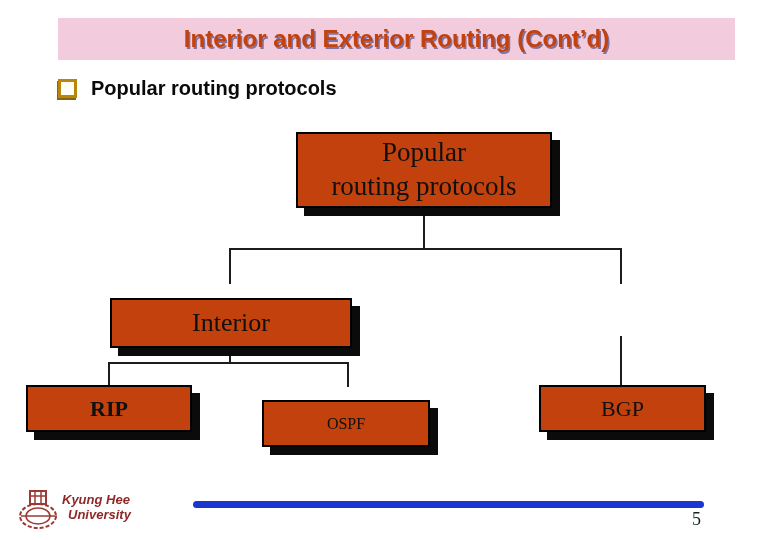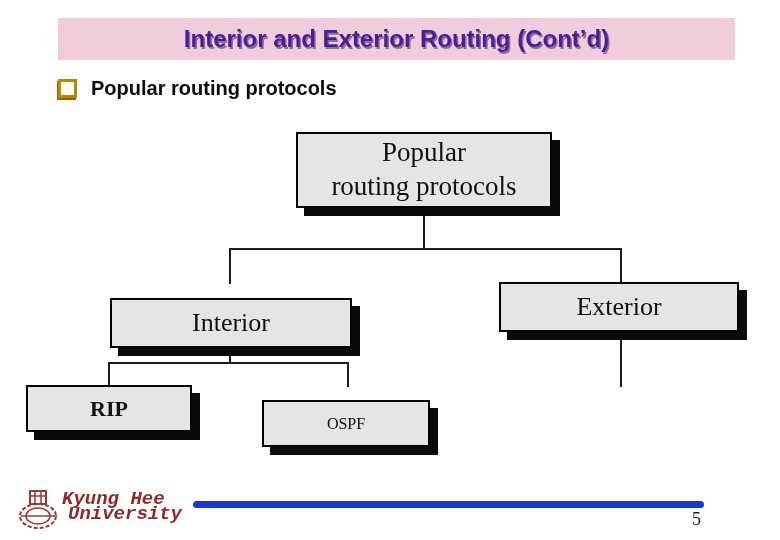--- a/index.html
+++ b/index.html
@@ -6,38 +6,38 @@
   .slide {
     position:relative; width:780px; height:540px; background:#ffffff;
     font-family:"Liberation Sans", sans-serif; overflow:hidden;
   }
   
   .banner {
     position:absolute; left:58px; top:18px; width:677px; height:42px;
     background:#F2CCDC; display:flex; align-items:center; justify-content:center;
   }
   .banner .title {
-    font-size:24px; font-weight:bold; color:#4c1d95;
+    font-size:24px; font-weight:bold; color:#c2410c;
     text-shadow:1.5px 1.5px 0 rgba(40,40,110,0.55);
     letter-spacing:0px;
   }
   
   .bullet-row {
     position:absolute; left:58px; top:77px; display:flex; align-items:center;
   }
   .bullet-square {
     width:13px; height:13px; border:3px solid #B8860B; background:#fffdf5;
     box-shadow:-1px 2px 0 #8a6508; margin-right:14px; display:inline-block;
   }
   .bullet-text {
     font-size:20px; font-weight:bold; color:#0a0a0a;
   }
   
   .node {
-    position:absolute; background:#e5e5e5; border:2px solid #000000;
+    position:absolute; background:#c2410c; border:2px solid #000000;
     box-shadow:8px 8px 0 0 #0b0b0b;
     display:flex; align-items:center; justify-content:center;
     font-family:"Liberation Serif","DejaVu Serif",serif; color:#101010;
     box-sizing:border-box; text-align:center;
   }
   .node-root  { left:296px; top:132px; width:256px; height:76px; font-size:27px; line-height:1.25; white-space:pre-line; }
   .node-interior { left:110px; top:282px; width:242px; height:50px; font-size:26px;margin-top:16px; }
   .node-exterior { left:499px; top:282px; width:240px; height:50px; font-size:26px; }
   .node-rip  { left:26px;  top:385px; width:166px; height:47px; font-size:22px;font-weight:bold; }
   .node-ospf { left:262px; top:400px; width:168px; height:47px; font-size:16px; }
@@ -50,21 +50,21 @@
   .l-v-ext-top { left:620px; top:248px; width:2px;  height:36px; }
   .l-v-int-bot { left:229px; top:338px; width:2px;  height:26px; }
   .l-h-lvl2    { left:108px; top:362px; width:241px; height:2px; }
   .l-v-rip     { left:108px; top:362px; width:2px;  height:25px; }
   .l-v-ospf    { left:347px; top:362px; width:2px;  height:25px; }
   .l-v-bgp     { left:620px; top:336px; width:2px;  height:51px; }
   
   .logo { position:absolute; left:17px; top:488px; }
   .org-name {
     position:absolute; left:62px; top:492px; color:#8E2A28; font-weight:bold;
-    font-style:italic; font-size:19px; line-height:15px;font-family:Liberation Mono, monospace;
+    font-style:italic; font-size:13px; line-height:15px;
   }
   .org-name .line2 { margin-left:6px; }
   .divider {
     position:absolute; left:193px; top:501px; width:511px; height:7px;
     background:#1B36CE; border-radius:4px;
   }
   .page-number {
     position:absolute; left:692px; top:509px; font-family:"Liberation Serif","DejaVu Serif",serif;
     font-size:18px; color:#16231a;
   }
@@ -89,23 +89,23 @@
   <div class="line l-v-ext-top"></div>
   <div class="line l-v-int-bot"></div>
   <div class="line l-h-lvl2"></div>
   <div class="line l-v-rip"></div>
   <div class="line l-v-ospf"></div>
   <div class="line l-v-bgp"></div>
 
   <div class="node node-root">Popular
 routing protocols</div>
   <div class="node node-interior">Interior</div>
-  <div class="node node-exterior">Exterior</div>
   <div class="node node-rip">RIP</div>
   <div class="node node-ospf">OSPF</div>
+  <div class="node node-bgp">BGP</div>
 
   <div class="logo">
     <svg width="42" height="46" viewBox="0 0 42 46">
       <g fill="none" stroke="#9A3A35" stroke-width="2">
         <rect x="13" y="3" width="16" height="13"></rect>
         <line x1="13" y1="8" x2="29" y2="8" stroke-width="1.5"></line>
         <line x1="18" y1="3" x2="18" y2="16" stroke-width="1.5"></line>
         <line x1="24" y1="3" x2="24" y2="16" stroke-width="1.5"></line>
         <ellipse cx="21" cy="28" rx="18" ry="12" stroke-dasharray="4 2"></ellipse>
         <ellipse cx="21" cy="28" rx="12" ry="8" stroke-width="1.5"></ellipse>

